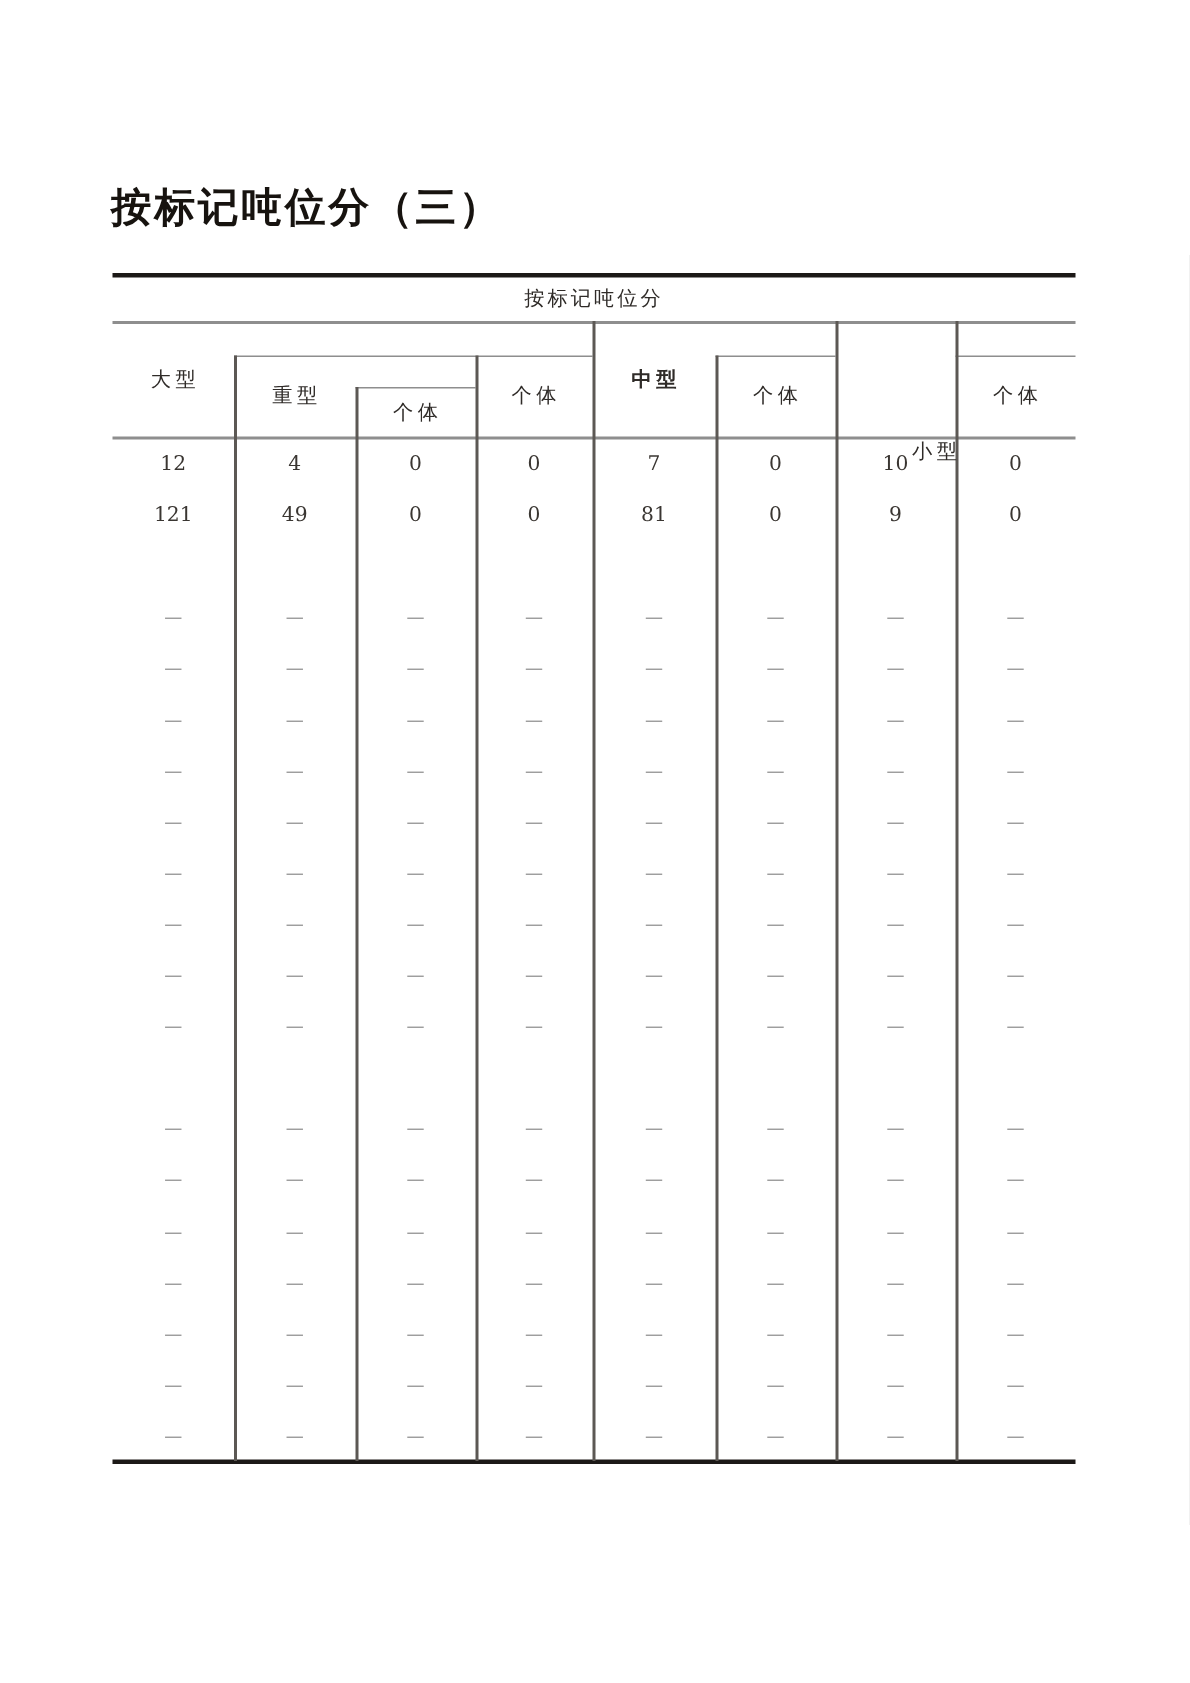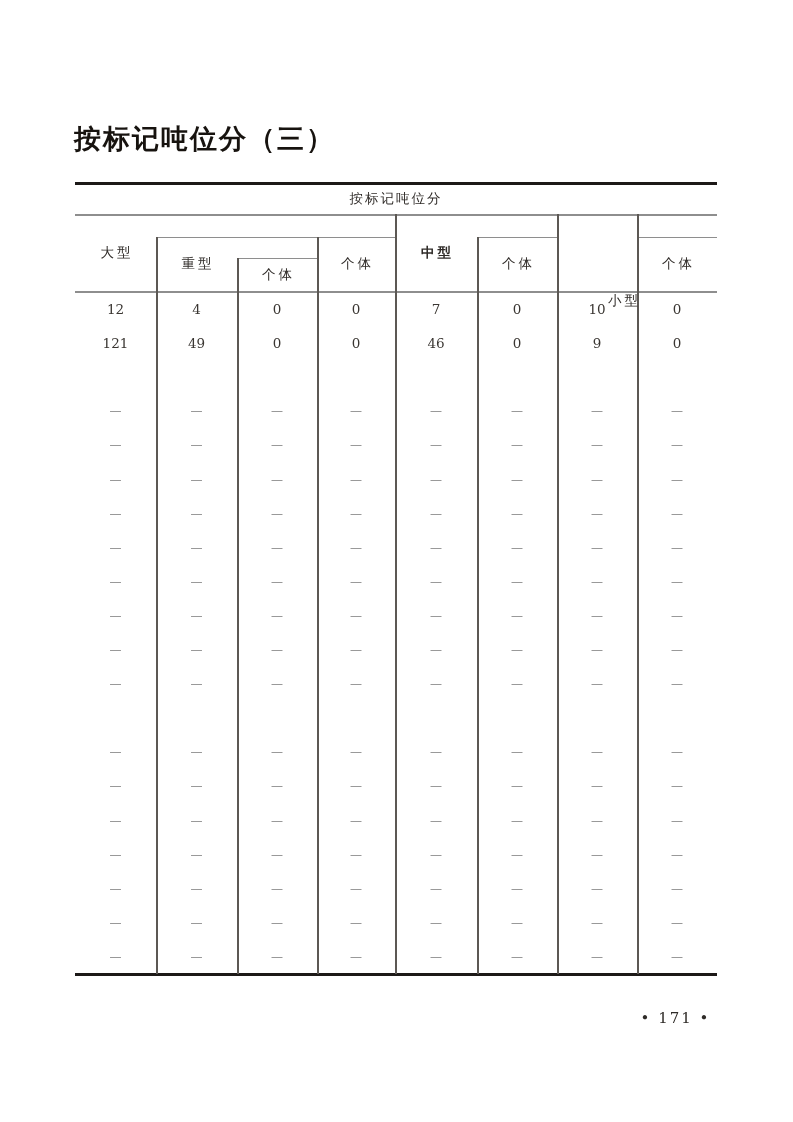--- a/index.html
+++ b/index.html
@@ -77,21 +77,21 @@
       <div class="cell" style="left: 237px; width: 80px; top: 292px; height: 34.1px;">0</div>
       <div class="cell" style="left: 317px; width: 78px; top: 292px; height: 34.1px;">0</div>
       <div class="cell" style="left: 395px; width: 82px; top: 292px; height: 34.1px;">7</div>
       <div class="cell" style="left: 477px; width: 80px; top: 292px; height: 34.1px;">0</div>
       <div class="cell" style="left: 557px; width: 80px; top: 292px; height: 34.1px;">10</div>
       <div class="cell" style="left: 637px; width: 80px; top: 292px; height: 34.1px;">0</div>
       <div class="cell" style="left: 75px; width: 81px; top: 326.1px; height: 34.1px;">121</div>
       <div class="cell" style="left: 156px; width: 81px; top: 326.1px; height: 34.1px;">49</div>
       <div class="cell" style="left: 237px; width: 80px; top: 326.1px; height: 34.1px;">0</div>
       <div class="cell" style="left: 317px; width: 78px; top: 326.1px; height: 34.1px;">0</div>
-      <div class="cell" style="left: 395px; width: 82px; top: 326.1px; height: 34.1px;">46</div>
+      <div class="cell" style="left: 395px; width: 82px; top: 326.1px; height: 34.1px;">81</div>
       <div class="cell" style="left: 477px; width: 80px; top: 326.1px; height: 34.1px;">0</div>
       <div class="cell" style="left: 557px; width: 80px; top: 326.1px; height: 34.1px;">9</div>
       <div class="cell" style="left: 637px; width: 80px; top: 326.1px; height: 34.1px;">0</div>
       <div class="cell dash" style="left: 75px; width: 81px; top: 394.3px; height: 34.1px;">—</div>
       <div class="cell dash" style="left: 156px; width: 81px; top: 394.3px; height: 34.1px;">—</div>
       <div class="cell dash" style="left: 237px; width: 80px; top: 394.3px; height: 34.1px;">—</div>
       <div class="cell dash" style="left: 317px; width: 78px; top: 394.3px; height: 34.1px;">—</div>
       <div class="cell dash" style="left: 395px; width: 82px; top: 394.3px; height: 34.1px;">—</div>
       <div class="cell dash" style="left: 477px; width: 80px; top: 394.3px; height: 34.1px;">—</div>
       <div class="cell dash" style="left: 557px; width: 80px; top: 394.3px; height: 34.1px;">—</div>
@@ -211,15 +211,14 @@
       <div class="cell dash" style="left: 75px; width: 81px; top: 939.9px; height: 34.1px;">—</div>
       <div class="cell dash" style="left: 156px; width: 81px; top: 939.9px; height: 34.1px;">—</div>
       <div class="cell dash" style="left: 237px; width: 80px; top: 939.9px; height: 34.1px;">—</div>
       <div class="cell dash" style="left: 317px; width: 78px; top: 939.9px; height: 34.1px;">—</div>
       <div class="cell dash" style="left: 395px; width: 82px; top: 939.9px; height: 34.1px;">—</div>
       <div class="cell dash" style="left: 477px; width: 80px; top: 939.9px; height: 34.1px;">—</div>
       <div class="cell dash" style="left: 557px; width: 80px; top: 939.9px; height: 34.1px;">—</div>
       <div class="cell dash" style="left: 637px; width: 80px; top: 939.9px; height: 34.1px;">—</div>
     </div>
 
-  <div class="footer">• 171 •</div>
 
 </div>
 
 </body></html>

